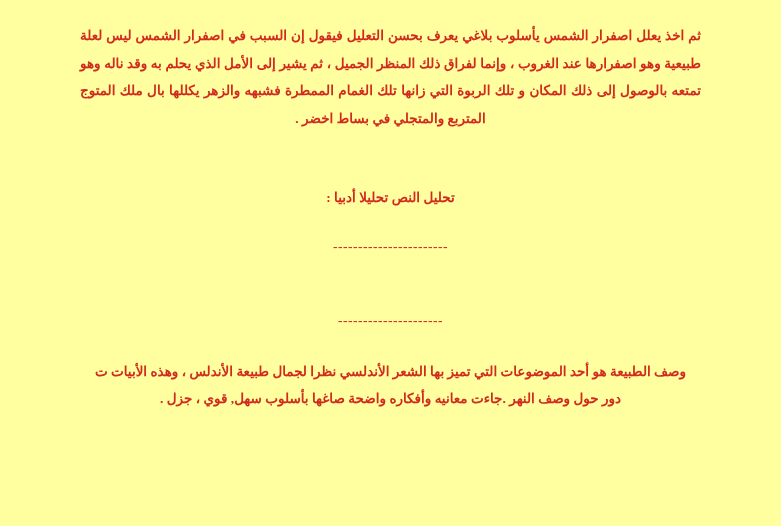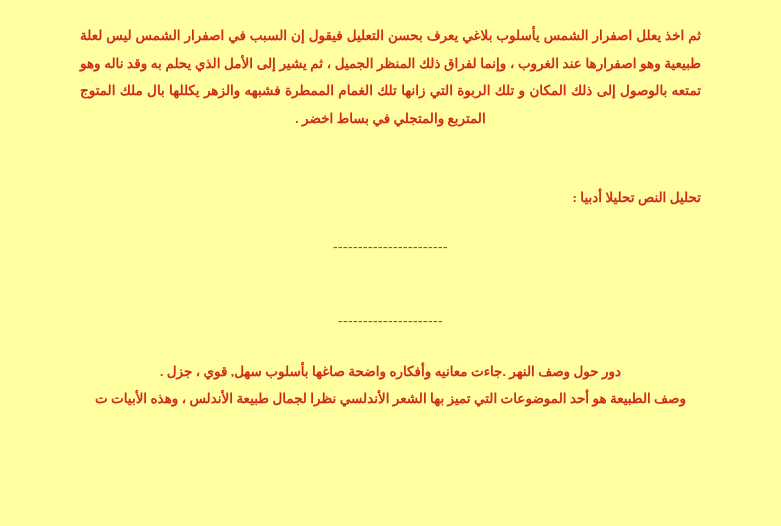--- a/index.html
+++ b/index.html
@@ -33,20 +33,21 @@
   .para.justify {
     text-align: justify;
     text-align-last: center;
   }
   .spacer-lg { height: 52px; }
   .spacer-md { height: 26px; }
   .centerline {
     color: #d12b1f;
     font-size: 13.5px;
     font-weight: bold;
+    text-align: center;
     direction: rtl;
     line-height: 1.9;
   }
   .rule {
     color: #d12b1f;
     font-size: 13.5px;
     font-weight: bold;
     text-align: center;
     letter-spacing: 0.5px;
     line-height: 1.6;
@@ -77,17 +78,17 @@
 
   <div class="spacer-md"></div>
 
 
   <div class="spacer-md"></div>
 
   <div class="rule">---------------------</div>
 
   <div class="spacer-md"></div>
 
+  <div class="block-bottom">وصف الطبيعة هو أحد الموضوعات التي تميز بها الشعر الأندلسي نظرا لجمال طبيعة الأندلس ، وهذه الأبيات ت</div>
+
   <div class="block-bottom">دور حول وصف النهر .جاءت معانيه وأفكاره واضحة صاغها بأسلوب سهل, قوي ، جزل .</div>
-
-  <div class="block-bottom">وصف الطبيعة هو أحد الموضوعات التي تميز بها الشعر الأندلسي نظرا لجمال طبيعة الأندلس ، وهذه الأبيات ت</div>
 
 </div>
 
 </body></html>

